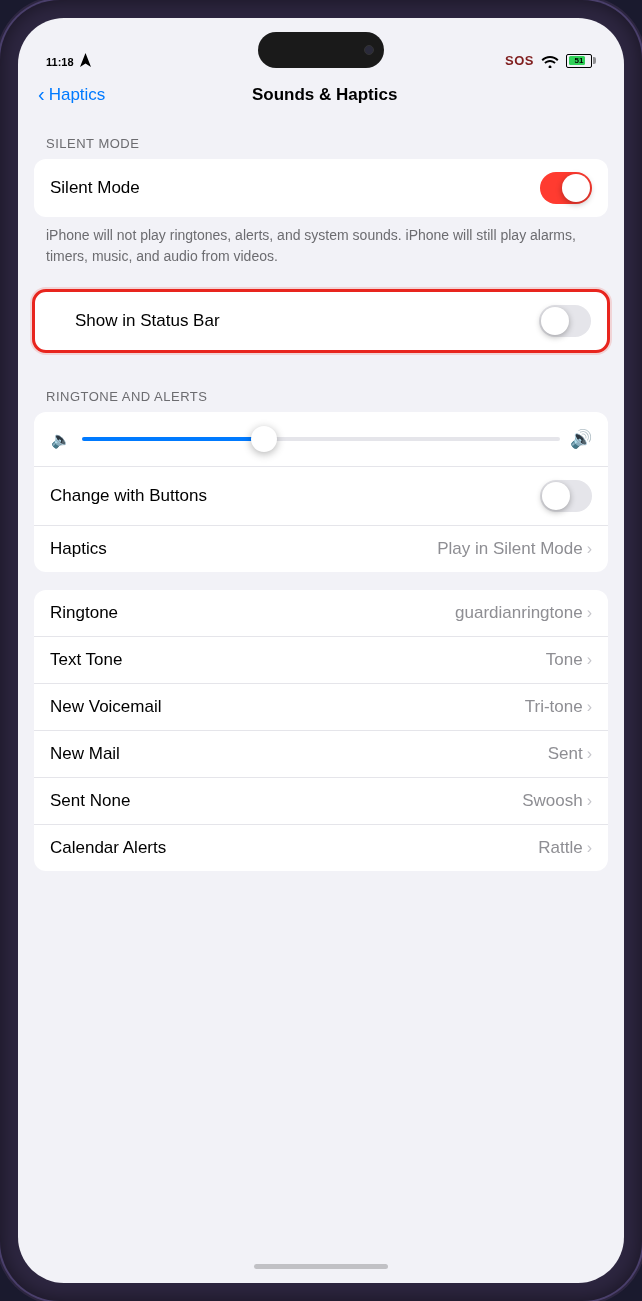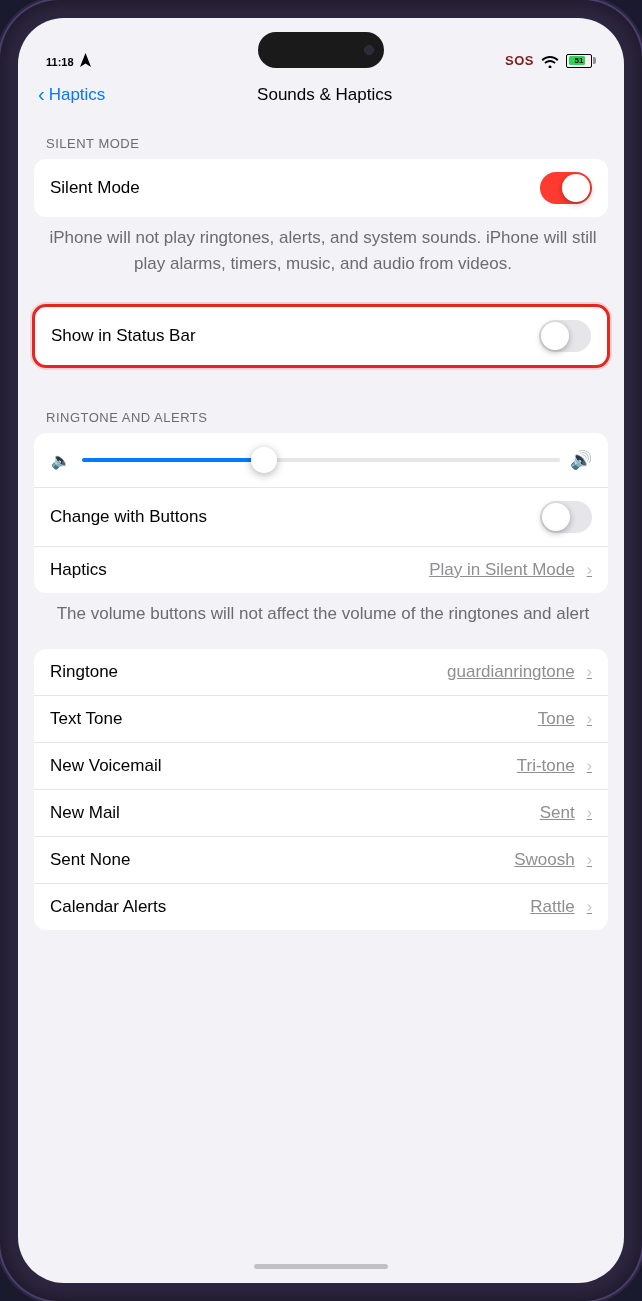--- a/index.html
+++ b/index.html
@@ -119,21 +119,21 @@
     .back-chevron {
       font-size: 20px;
       font-weight: 300;
       margin-top: -1px;
     }
 
     .nav-title {
       flex: 1;
       text-align: center;
       font-size: 17px;
-      font-weight: 400;
+      font-weight: 700;
       color: #000;
       margin-right: 60px;
     }
 
     
     .scroll-content {
       flex: 1;
       overflow-y: auto;
       padding-bottom: 30px;
     }
@@ -173,22 +173,21 @@
     .row-label {
       font-size: 17px;
       color: #000;
     }
 
     .row-value {
       font-size: 17px;
       color: #8e8e93;
       display: flex;
       align-items: center;
-      gap: 12px;
-      text-decoration: underline;
+      gap: 4px;
     }
 
     .chevron-right {
       color: #c7c7cc;
       font-size: 16px;
     }
 
     
     .toggle {
       width: 52px;
@@ -221,35 +220,35 @@
     .toggle.on .toggle-knob {
       left: 22px;
     }
 
     .toggle.off .toggle-knob {
       left: 2px;
     }
 
     
     .description-text {
-      font-size: 17px;
+      font-size: 14px;
       color: #6c6c70;
       padding: 8px 24px 4px 28px;
       line-height: 1.5;
-      text-align: center;
     }
 
     
     .highlight-card {
       background: #fff;
       border-radius: 14px;
-      margin: 24px 14px;
+      margin: 18px 14px;
       overflow: hidden;
       border: 3px solid #e8251e;
       box-shadow: 0 0 0 2px rgba(232,37,30,0.15);
+      padding-left: 24px;
     }
 
     
     .volume-row {
       display: flex;
       align-items: center;
       padding: 16px 16px;
       gap: 10px;
       border-bottom: 0.5px solid #e5e5ea;
     }
@@ -435,21 +434,20 @@
 
         <div class="card-row">
           <span class="row-label">Haptics</span>
           <div class="row-value">
             <span>Play in Silent Mode</span>
             <span class="chevron-right">›</span>
           </div>
         </div>
       </div>
 
-      <div class="description-text">The volume buttons will not affect the volume of the ringtones and alert</div>
 
       <div class="card" style="margin-top:18px;">
 
         <div class="card-row">
           <span class="row-label">Ringtone</span>
           <div class="row-value">
             <span>guardianringtone</span>
             <span class="chevron-right">›</span>
           </div>
         </div>

